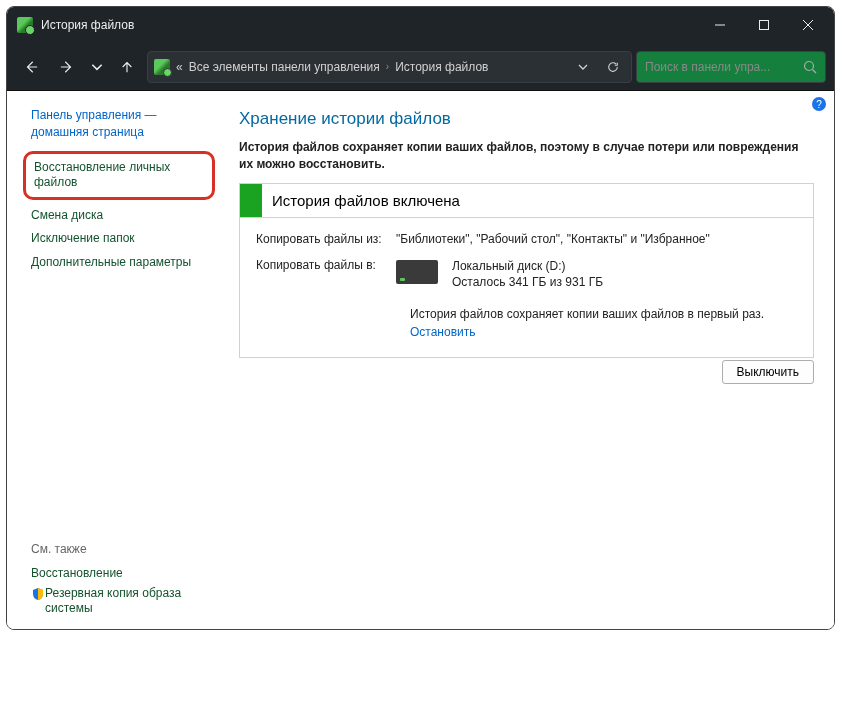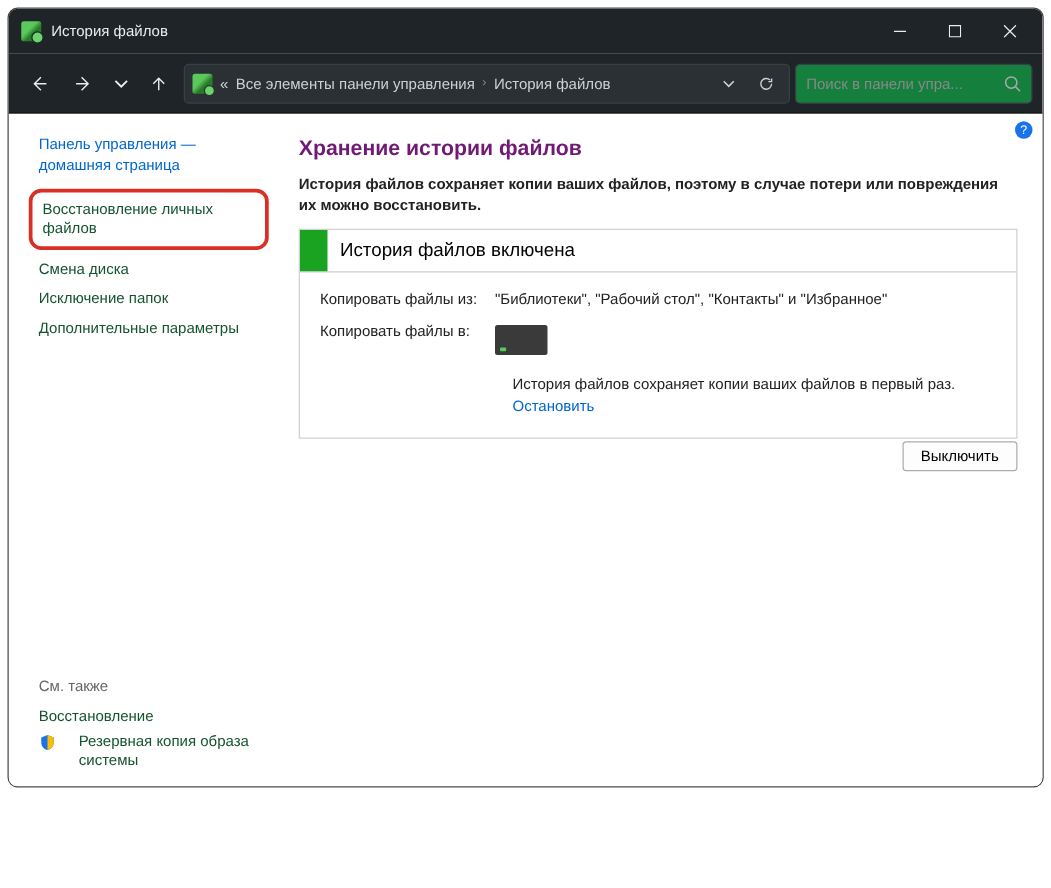--- a/index.html
+++ b/index.html
@@ -139,33 +139,33 @@
 .cp-home { color: #0066cc; line-height: 1.4; margin-bottom: 8px; cursor: pointer; }
 .side-link { color: #14532d; padding: 4px 0; cursor: pointer; line-height: 1.3; }
 .side-link.highlighted {
   border: 3px solid #d93025;
   border-radius: 10px;
   padding: 6px 8px;
   margin: 2px -8px 4px -8px;
 }
 .sidebar-bottom { margin-top: auto; }
 .see-also { color: #666; font-size: 12px; margin-bottom: 6px; }
-.shield-row { display: flex; align-items: flex-start; gap: 18px; }
+.shield-row { display: flex; align-items: flex-start; gap: 0; }
 .shield-icon {
   width: 14px; height: 14px; flex-shrink: 0; margin-top: 1px;
 }
 
 .main {
   flex: 1;
   padding: 18px 20px 12px 22px;
 }
 .main h1 {
-  color: #701a75;
+  color: #0369a1;
   font-size: 17px;
-  font-weight: 700;
+  font-weight: 400;
   margin-bottom: 10px;
 }
 .desc { font-size: 12px; color: #222; line-height: 1.4; margin-bottom: 10px; font-weight: bold; }
 
 .status-panel {
   border: 1px solid #d0d0d0;
   background: #fff;
 }
 .status-header {
   display: flex; align-items: stretch;
@@ -320,20 +320,24 @@
         <div class="status-body">
           <div class="row">
             <div class="label">Копировать файлы из:</div>
             <div class="value">"Библиотеки", "Рабочий стол", "Контакты" и "Избранное"</div>
           </div>
           <div class="row">
             <div class="label">Копировать файлы в:</div>
             <div class="value">
               <div class="disk-row">
                 <div class="disk-icon"></div>
+                <div class="disk-info">
+                  <div>Локальный диск (D:)</div>
+                  <div>Осталось 341 ГБ из 931 ГБ</div>
+                </div>
               </div>
             </div>
           </div>
           <div class="status-msg">
             <div>История файлов сохраняет копии ваших файлов в первый раз.</div>
             <span class="stop-link">Остановить</span>
           </div>
         </div>
       </div>
 

